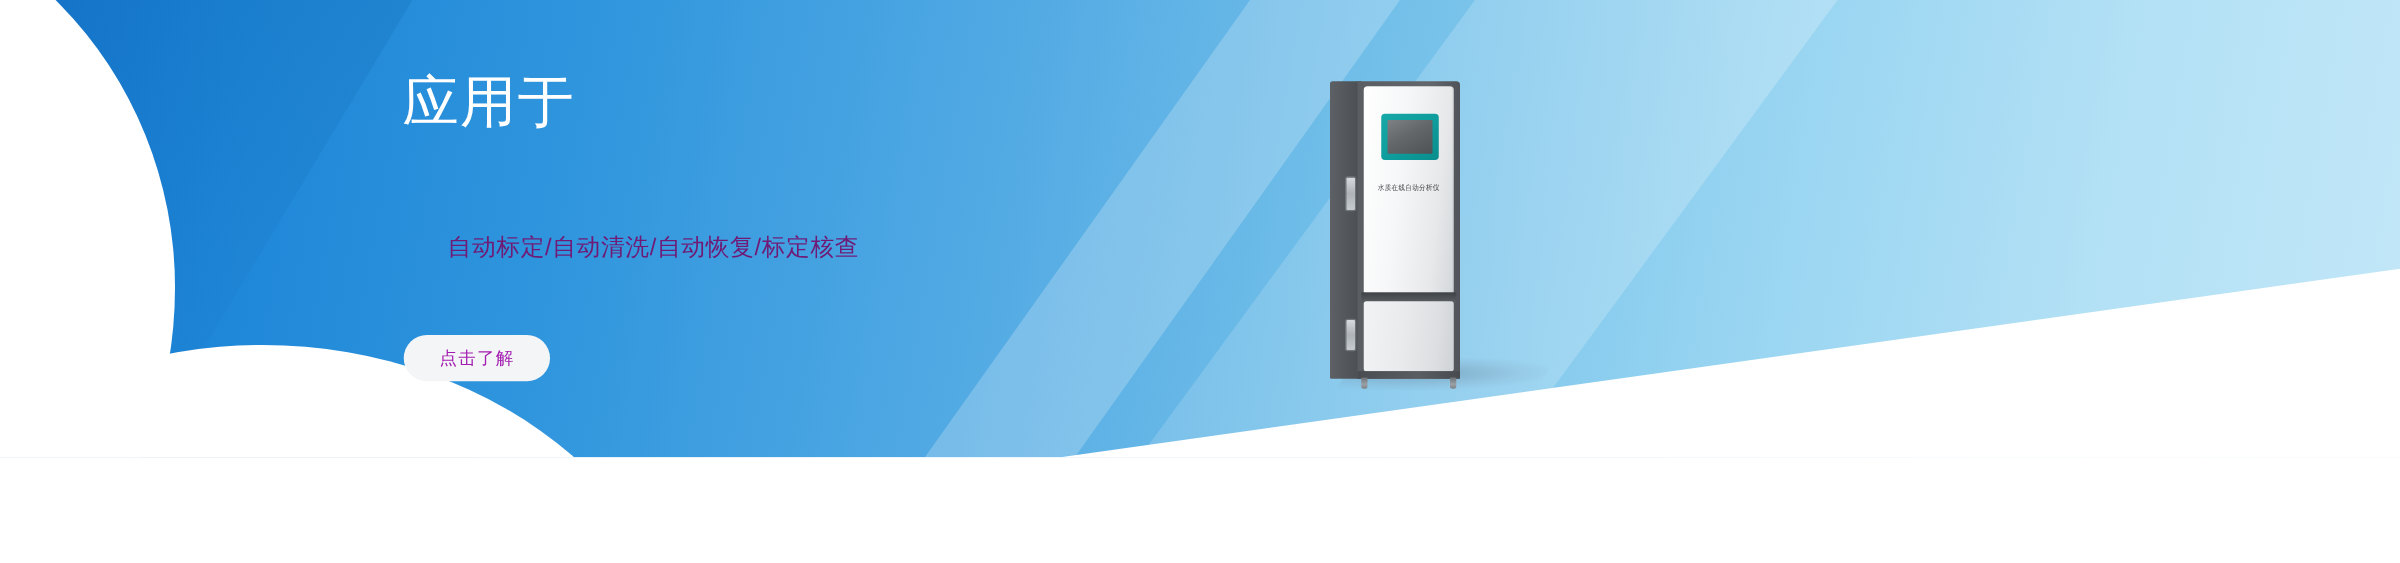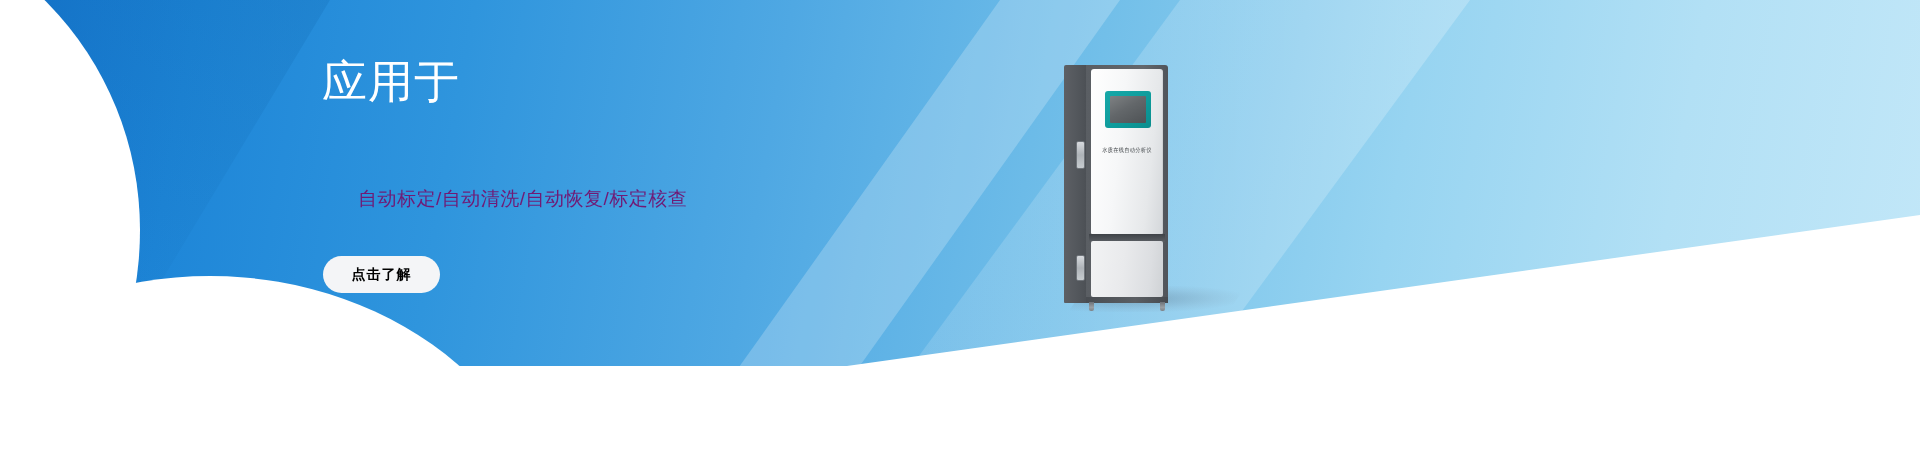--- a/index.html
+++ b/index.html
@@ -113,31 +113,31 @@
     color: #701a75;
     font-size: 19px;
     line-height: 28px;
     letter-spacing: 0.5px;
     white-space: nowrap;
     margin-left: 34px;
   }
 
   .cta {
     position: absolute;
-    top: 256px;
+    top: 268px;
     left: 1px;
     width: 117px;
     height: 37px;
     border: none;
     border-radius: 19px;
     background: #f4f5f7;
-    color: #000000;
+    color: #a21caf;
     font-family: "Liberation Sans", "DejaVu Sans", sans-serif;
     font-size: 14px;
-    font-weight: bold;
+    font-weight: normal;
     letter-spacing: 1px;
     cursor: pointer;
     padding: 0;
   }
 
   
   .device-stage {
     position: absolute;
     left: 1055px;
     top: 60px;

